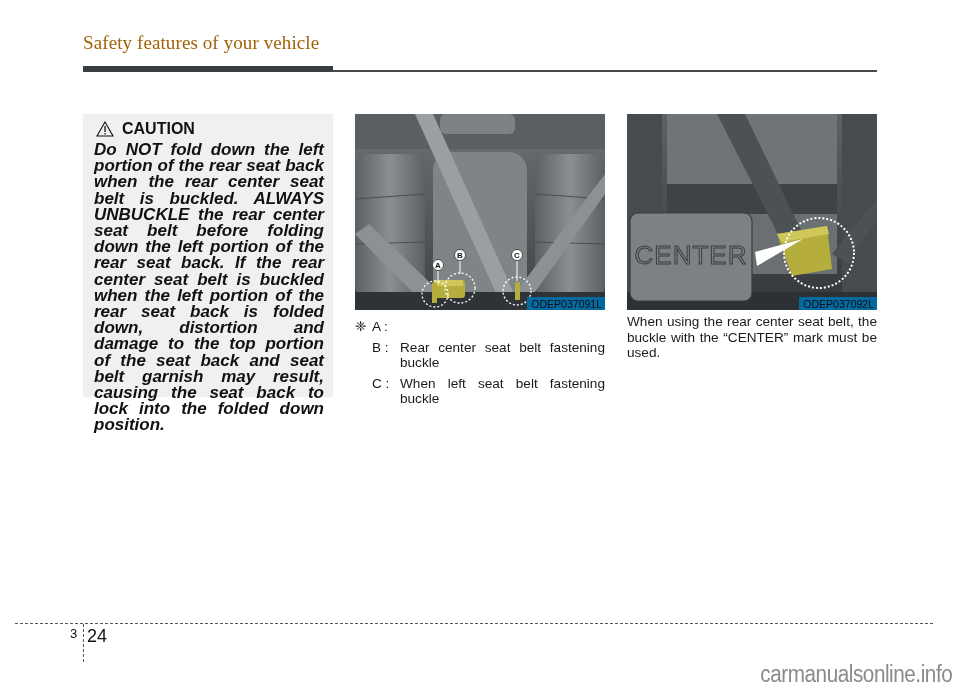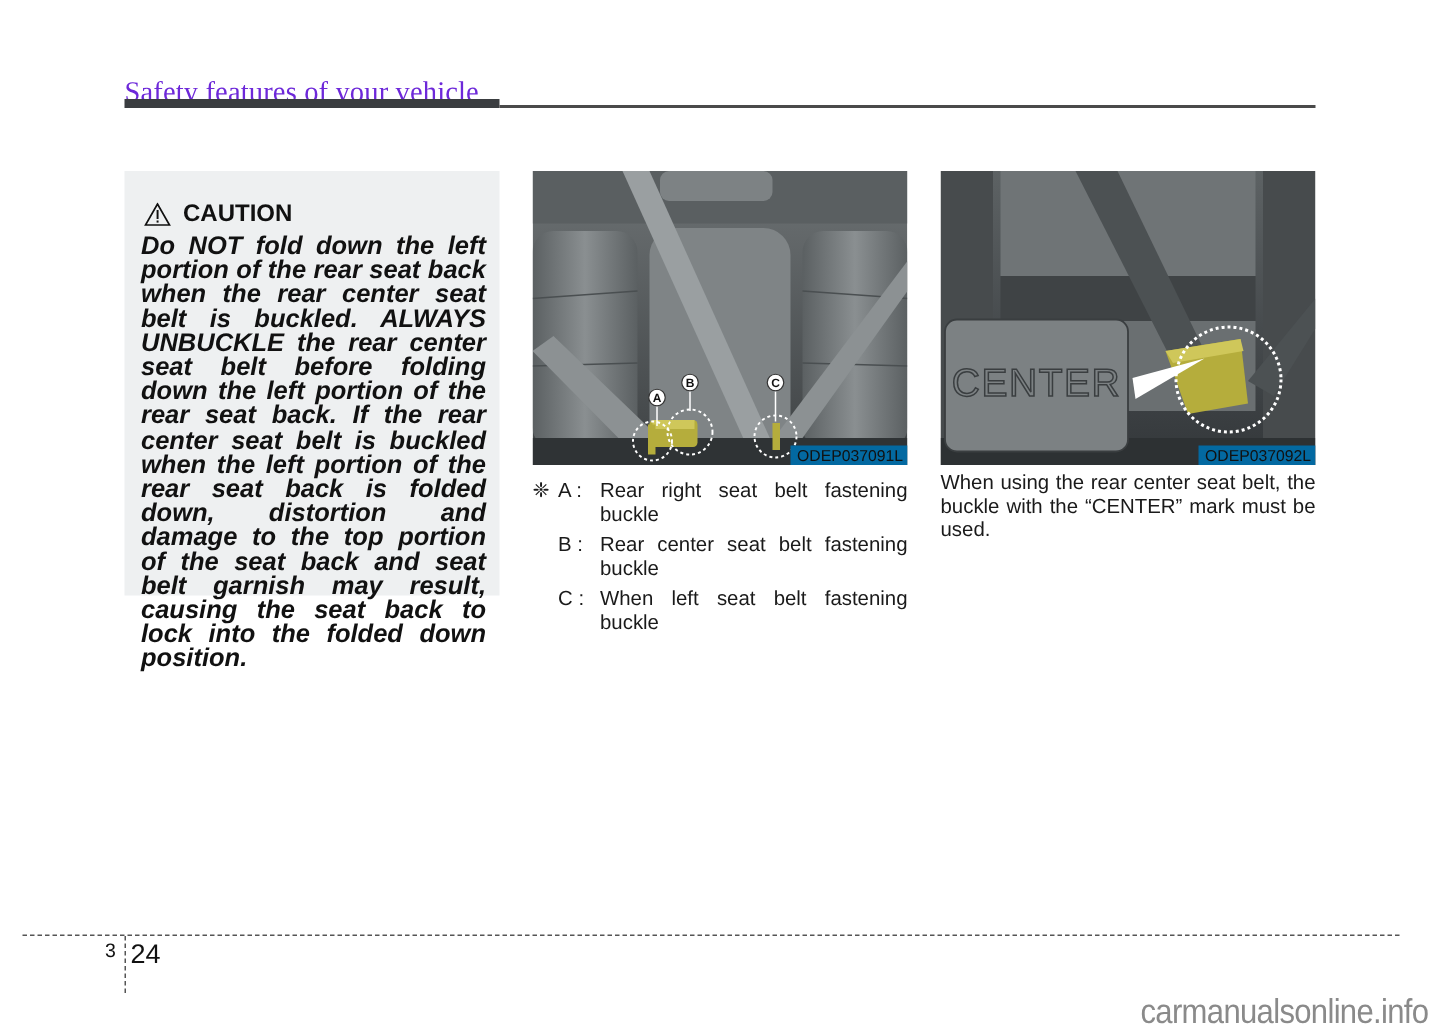--- a/index.html
+++ b/index.html
@@ -1,22 +1,22 @@
 <!DOCTYPE html>
 <html><head>
   <meta charset="utf-8">
   <style>
     html, body { margin: 0; padding: 0; background: #ffffff; }
     body { width: 960px; height: 689px; position: relative; overflow: hidden; font-family: "Liberation Sans", sans-serif; color: #1a1a1a; }
 
-    .header-title { position: absolute; left: 83px; top: 51px; font-family: "Liberation Serif", serif; font-size: 19px; color: #6d28d9; letter-spacing: 0.1px; }
+    .header-title { position: absolute; left: 83px; top: 32px; font-family: "Liberation Serif", serif; font-size: 19px; color: #a16207; letter-spacing: 0.1px; }
     .header-bar-thick { position: absolute; left: 83px; top: 66px; width: 250px; height: 6px; background: #3a3d40; }
     .header-bar-thin { position: absolute; left: 333px; top: 70px; width: 544px; height: 2px; background: #4a4a4a; }
 
-    .caution-box { position: absolute; left: 83px; top: 114px; width: 250px; height: 283px; background: #eef0f1; box-sizing: border-box; padding: 20px 9px 0 11px; }
+    .caution-box { position: absolute; left: 83px; top: 114px; width: 250px; height: 283px; background: #eef0f1; box-sizing: border-box; padding: 6px 9px 0 11px; }
     .caution-head { display: flex; align-items: center; font-weight: bold; font-size: 16px; color: #111; margin-left: 2px; margin-bottom: 4px; }
     .caution-icon { width: 18px; height: 16px; margin-right: 8px; }
     .caution-text { font-style: italic; font-weight: bold; font-size: 17px; line-height: 16.2px; text-align: justify; color: #111; }
 
     .figure { position: absolute; top: 114px; height: 196px; overflow: hidden; }
     .fig1 { left: 355px; width: 250px; }
     .fig2 { left: 627px; width: 250px; text-align: center; }
     .fig-code { position: absolute; right: 0; bottom: 0; background: #0369a1; color: #111; font-size: 10.5px; padding: 1px 3px 0 4px; line-height: 12px; }
 
     .col-text { position: absolute; font-size: 13.6px; line-height: 15.5px; color: #1a1a1a; text-align: justify; }
@@ -135,21 +135,20 @@
     </g>
   </svg>
   <div class="fig-code">ODEP037092L</div>
 </div>
 
 <div class="col-text col2">
   <div class="list">
     <div class="list-item">
       <span class="li-mark">❈</span>
       <span class="li-key">A :</span>
-      <span class="li-desc">Rear right seat belt fastening buckle</span>
     </div>
     <div class="list-item">
       <span class="li-mark"></span>
       <span class="li-key">B :</span>
       <span class="li-desc">Rear center seat belt fastening buckle</span>
     </div>
     <div class="list-item">
       <span class="li-mark"></span>
       <span class="li-key">C :</span>
       <span class="li-desc">When left seat belt fastening buckle</span>

